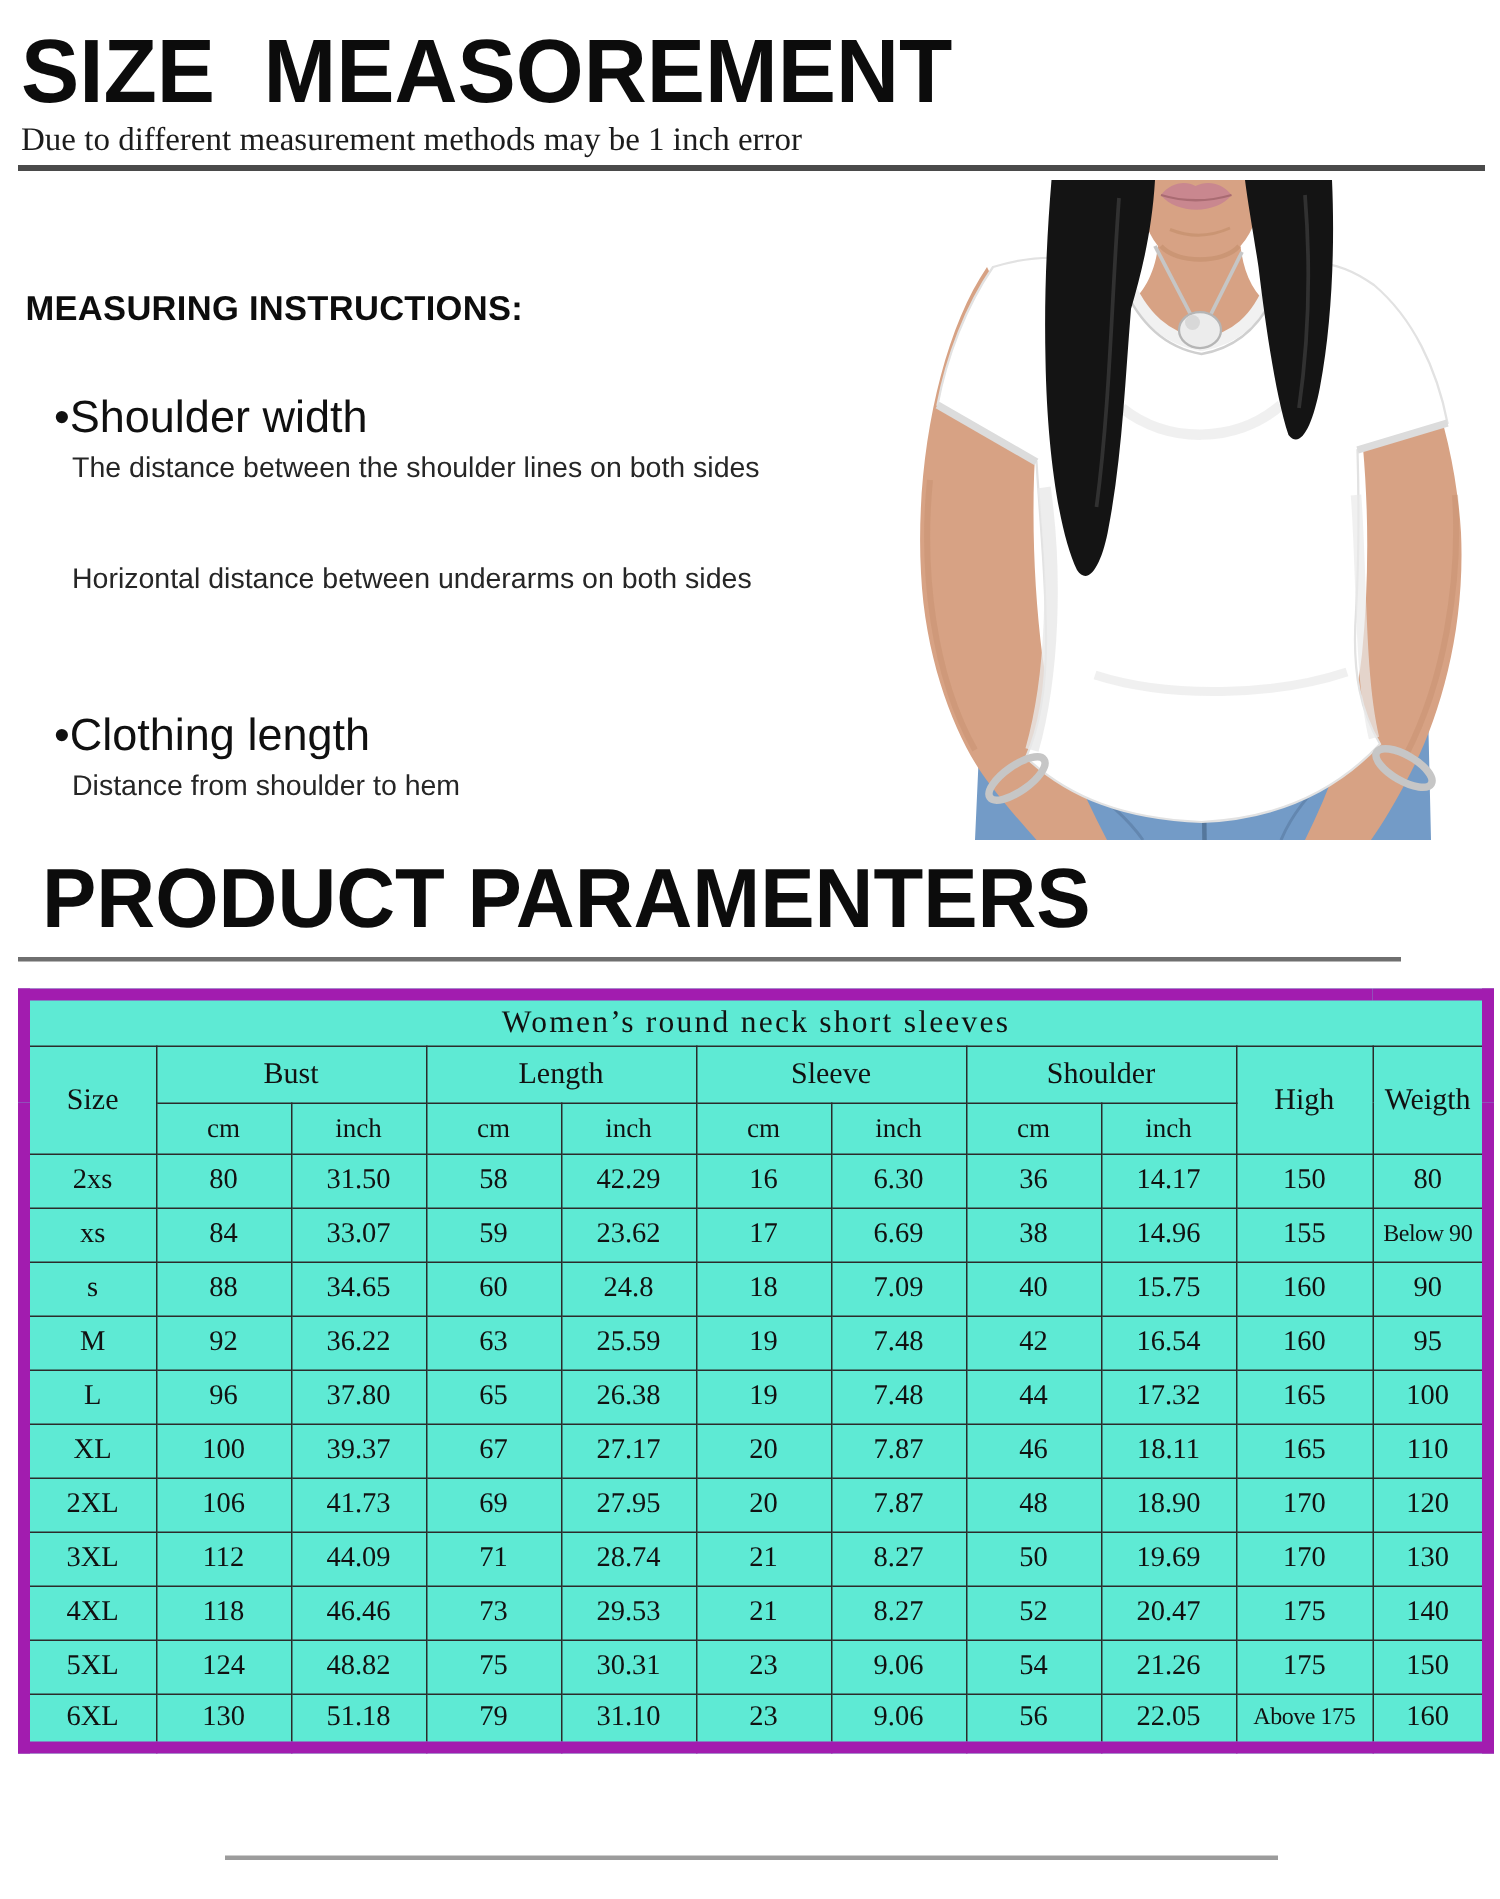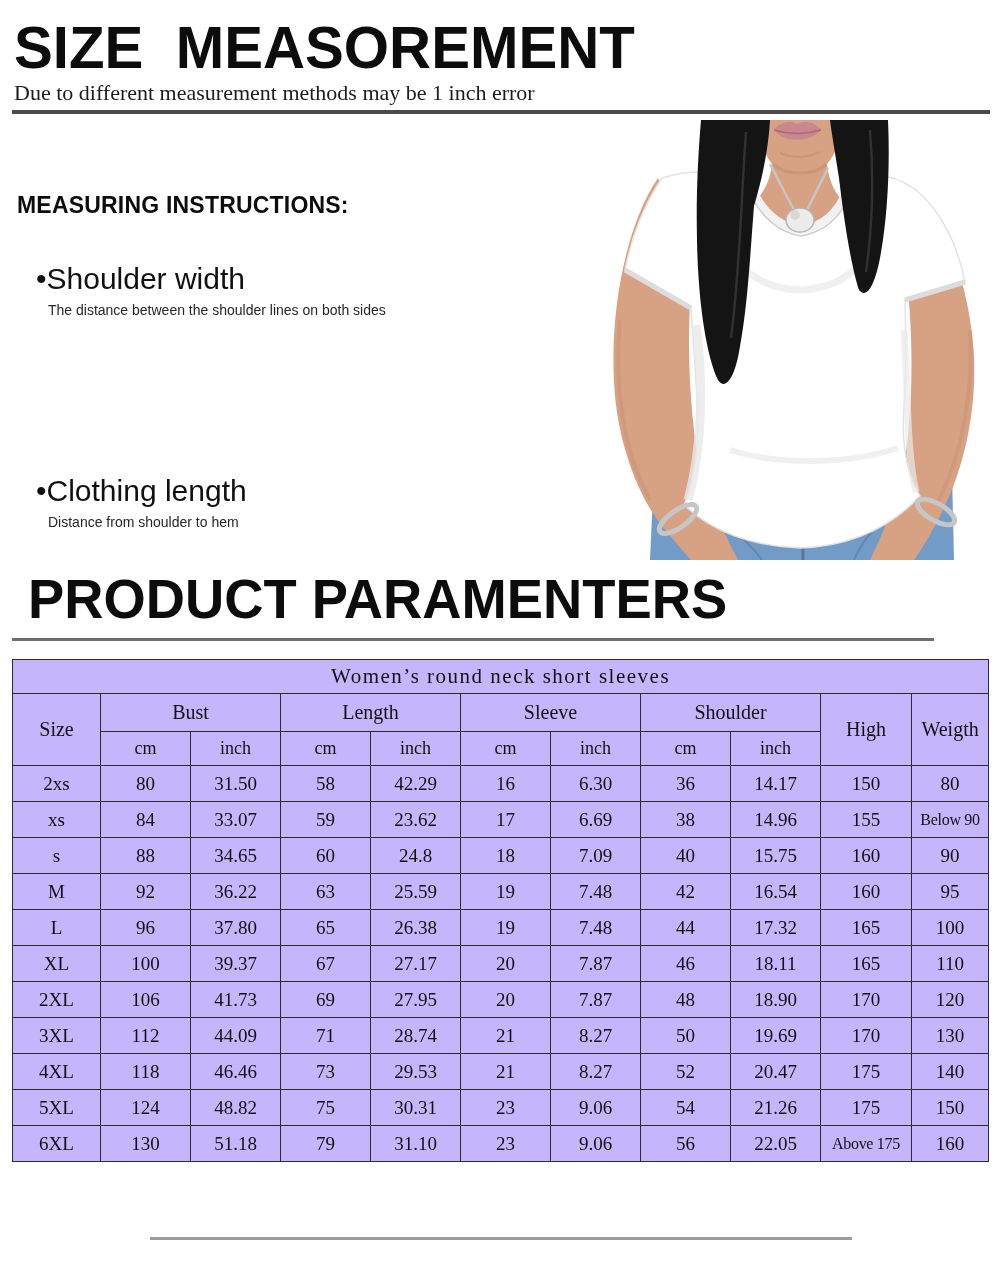--- a/index.html
+++ b/index.html
@@ -15,29 +15,29 @@
       color:#0c0c0c;white-space:pre;transform:scaleX(.97);transform-origin:left top;line-height:1.05;}
   .subtitle{position:absolute;left:14px;top:80px;font-family:"Liberation Serif",serif;
       font-size:22px;color:#1c1c1c;}
   .rule1{position:absolute;left:12px;top:110px;width:978px;height:4px;background:#4a4a4a;}
 
   .photo{position:absolute;left:598px;top:120px;width:400px;height:440px;}
 
   .mi-heading{position:absolute;left:17px;top:192px;font-size:23px;font-weight:700;color:#0d0d0d;letter-spacing:.2px;}
   .mi-item{position:absolute;left:36px;width:540px;}
   .mi-item .term{font-size:30px;font-weight:400;color:#101010;line-height:34px;}
-  .mi-item .desc{font-size:14px;color:#262626;padding-left:12px;margin-top:6px;}
+  .mi-item .desc{font-size:19px;color:#262626;padding-left:12px;margin-top:6px;}
   #mi-0{top:262px;} #mi-1{top:370px;} #mi-2{top:474px;}
 
   .h2{position:absolute;left:28px;top:570px;font-size:56px;font-weight:900;color:#0c0c0c;
       transform:scaleX(.97);transform-origin:left top;line-height:1.05;}
   .rule2{position:absolute;left:12px;top:638px;width:922px;height:3px;background:#6f6f6f;}
 
   .tablewrap{position:absolute;left:12px;top:659px;}
-  table{border-collapse:collapse;table-layout:fixed;width:976px;background:#c4b5fd;border:1px solid #a21caf;}
+  table{border-collapse:collapse;table-layout:fixed;width:976px;background:#5eead4;border:8px solid #a21caf;}
   td,th{border:1px solid #2b2b2b;text-align:center;vertical-align:middle;
         font-family:"Liberation Serif",serif;color:#111;font-weight:400;overflow:hidden;}
   td.cap{height:34px;font-size:21px;letter-spacing:1.5px;}
   th.grp{height:38px;font-size:20px;}
   td.unit{height:34px;font-size:18px;}
   tbody td{height:36px;font-size:19px;}
   tbody td.sz{font-size:19px;}
   td.small{font-size:16px;letter-spacing:-.3px;}
 
   .footnote{position:absolute;left:0;top:1206px;width:1000px;text-align:center;
@@ -109,20 +109,21 @@
     </g>
   </svg>
 
   <div class="mi-heading">MEASURING INSTRUCTIONS:</div>
 
   <div class="mi-item" id="mi-0">
     <div class="term"><span>•</span><span>Shoulder width</span></div>
     <div class="desc">The distance between the shoulder lines on both sides</div>
   </div>
   <div class="mi-item" id="mi-1">
+    <div class="desc">Horizontal distance between underarms on both sides</div>
   </div>
   <div class="mi-item" id="mi-2">
     <div class="term"><span>•</span><span>Clothing length</span></div>
     <div class="desc">Distance from shoulder to hem</div>
   </div>
 
   <div class="h2">PRODUCT PARAMENTERS</div>
   <div class="rule2"></div>
 
   <div class="tablewrap">

